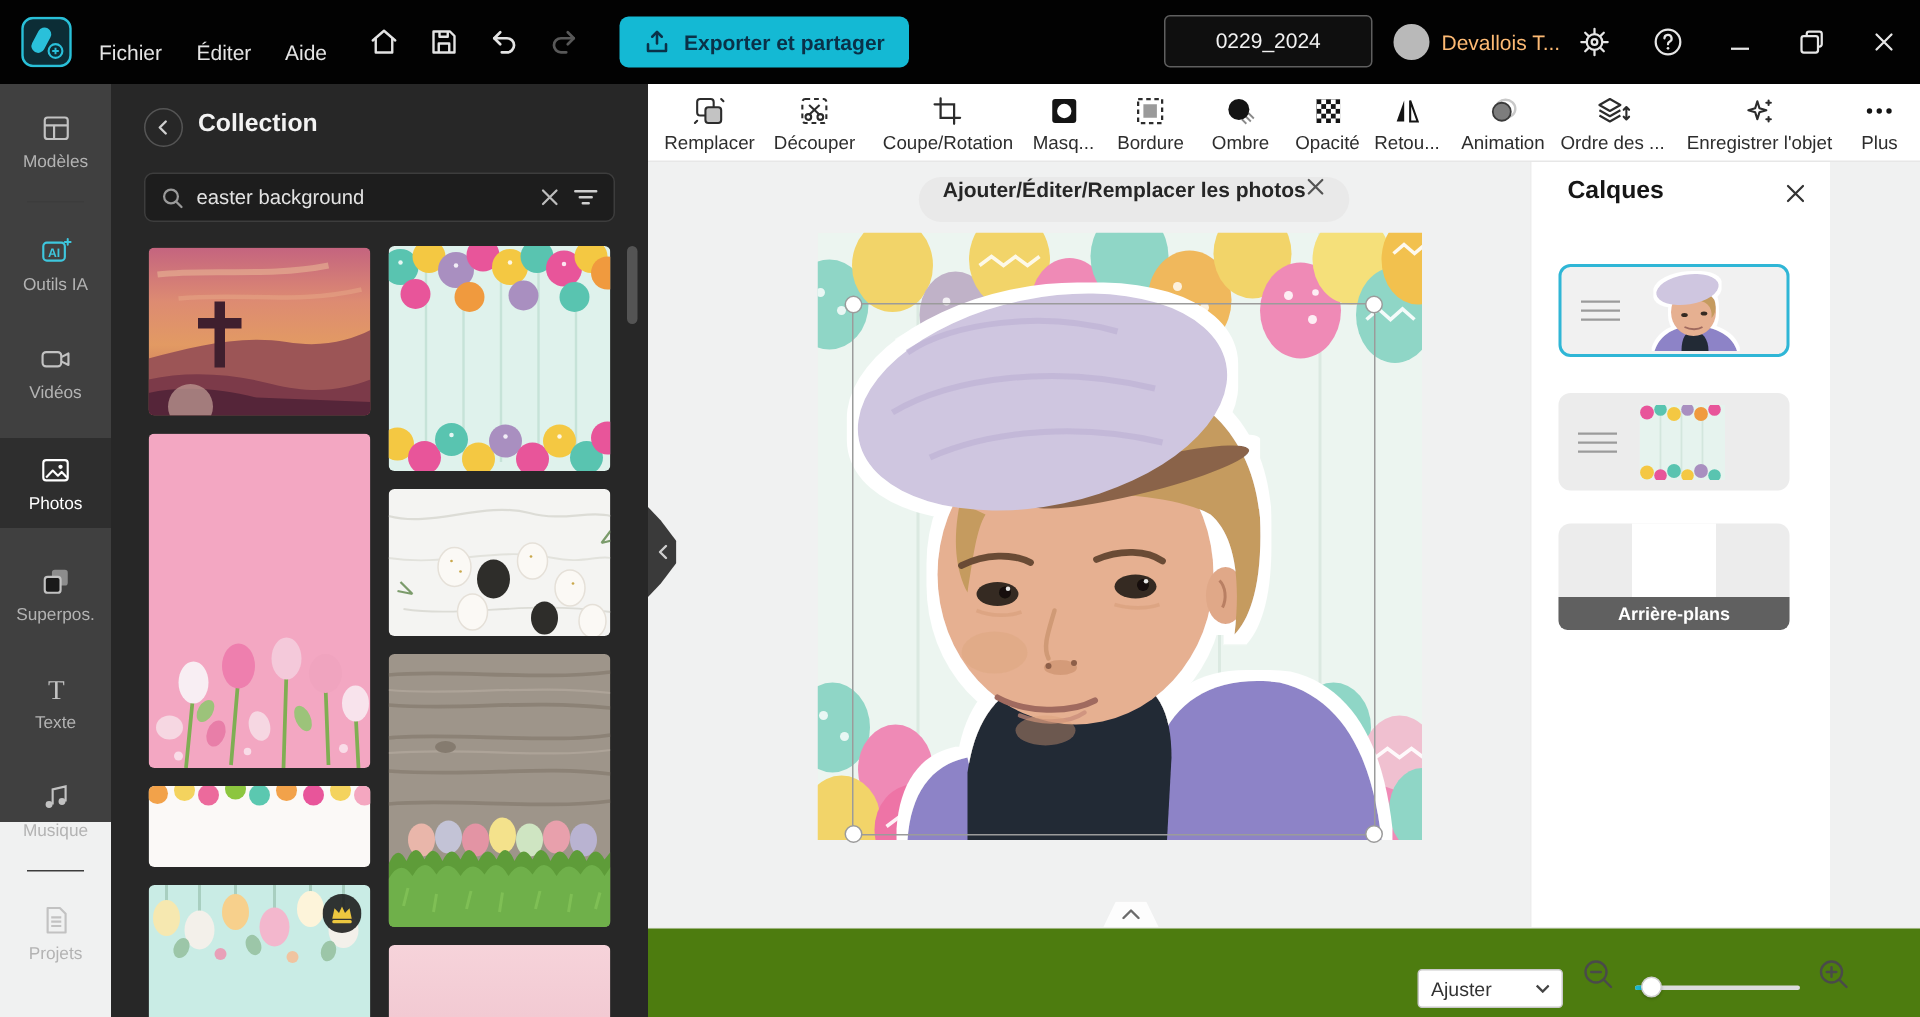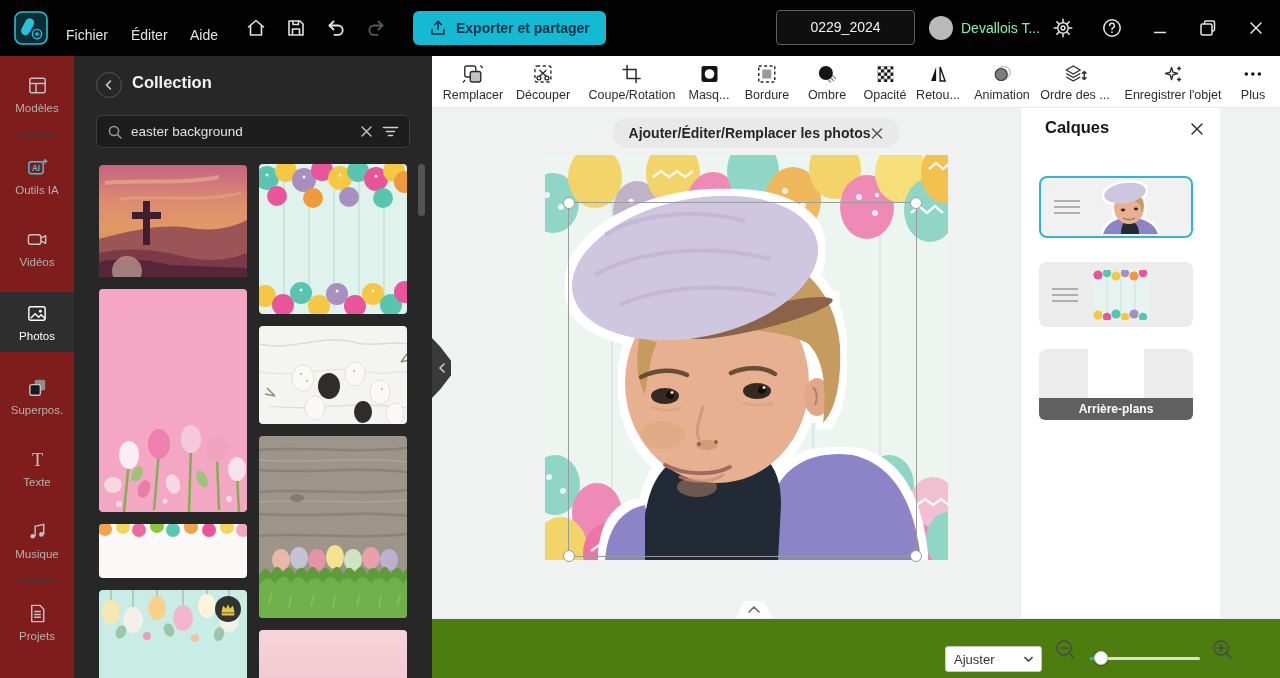--- a/index.html
+++ b/index.html
@@ -6,41 +6,41 @@
   html,body{background:#222}
   body{font-family:"Liberation Sans",sans-serif}
   .app{position:relative;width:1280px;height:678px;overflow:hidden;background:#f0f1f1}
   
   .topbar{position:absolute;left:0;top:0;width:1280px;height:56px;background:#020202}
   .menu{position:absolute;top:0;height:70px;display:flex;align-items:center;color:#e4e4e4;font-size:14px;cursor:default}
   .tico{position:absolute;top:17px}
   .export-btn{position:absolute;left:413px;top:11px;height:34px;border-radius:6px;background:#14b9d4;display:flex;align-items:center;gap:9px;padding:4px 16px;color:#0a3148;font-size:14px;font-weight:bold}
   .title-input{position:absolute;left:776px;top:10px;width:139px;height:35px;background:#0f0f0f;border:1px solid #5f5f5f;border-radius:4px;color:#f2f2f2;font-size:14px;text-align:center;line-height:33px}
   .avatar{position:absolute;left:929px;top:16px;width:24px;height:24px;border-radius:50%;background:#b9b9b9}
-  .uname{position:absolute;left:961px;top:0;height:56px;display:flex;align-items:center;color:#86efac;font-size:14px}
+  .uname{position:absolute;left:961px;top:0;height:56px;display:flex;align-items:center;color:#fdba74;font-size:14px}
   
-  .sidebar{position:absolute;left:0;top:56px;width:74px;height:622px;background:#7f1d1d}
+  .sidebar{position:absolute;left:0;top:56px;width:74px;height:492px;background:#404040}
   .side-item{position:absolute;left:0;width:74px;height:60px;display:flex;flex-direction:column;align-items:center;justify-content:center;gap:5px;color:#b3b3b3;font-size:11.5px;cursor:pointer}
   .side-item.active{background:#2e2e2e;color:#fff}
   .side-div{position:absolute;left:18px;width:38px;height:1px;background:#3c3c3c}
   
   .panel{position:absolute;left:74px;top:56px;width:358px;height:622px;background:#272727;overflow:hidden}
   .back-circ{position:absolute;left:22px;top:16px;width:26px;height:26px;border:1px solid #555;border-radius:50%;display:flex;align-items:center;justify-content:center}
   .panel-title{position:absolute;left:58px;top:17px;color:#f2f2f2;font-size:16.5px;font-weight:bold}
   .searchbar{position:absolute;left:22px;top:59px;width:314px;height:33px;background:#1d1d1d;border:1px solid #3d3d3d;border-radius:6px;display:flex;align-items:center;padding:0 10px;gap:8px}
   .search-text{color:#e2e2e2;font-size:13.5px;flex:1}
   .thumb{position:absolute;border-radius:4px;overflow:hidden;cursor:pointer}
   .thumb svg{display:block}
   .scroll-thumb{position:absolute;left:344px;top:108px;width:7px;height:52px;background:#545454;border-radius:4px}
   
   .toolbar{position:absolute;left:432px;top:56px;width:848px;height:52px;background:#fff;border-bottom:1px solid #e7e7e7}
   .tb{position:absolute;top:7px;transform:translateX(-50%);display:flex;flex-direction:column;align-items:center;gap:3px;color:#2d2d2d;font-size:12.5px;white-space:nowrap;cursor:pointer}
   
   .canvas-area{position:absolute;left:432px;top:108px;width:648px;height:510px;background:#f0f1f1}
-  .banner{position:absolute;left:324px;top:10px;transform:translateX(-50%);height:30px;border-radius:15px;background:#e9e9e9;display:flex;align-items:center;gap:0;padding:0 16px;white-space:nowrap}
+  .banner{position:absolute;left:324px;top:10px;transform:translateX(-50%);height:30px;border-radius:15px;background:#e9e9e9;display:flex;gap:0;padding:0 16px;white-space:nowrap}
   .banner-text{font-size:14px;font-weight:bold;color:#262626}
   .canvas-img{position:absolute;left:113px;top:47px;width:403px;height:405px;overflow:hidden}
   .selbox{position:absolute;left:136px;top:94px;width:349px;height:355px;border:1px solid #9b9b9b}
   .handle{position:absolute;width:12px;height:12px;border-radius:50%;background:#fff;border:1.5px solid #9b9b9b}
   .collapse-left{position:absolute;left:0;top:230px;width:19px;height:60px;background:#3a3a3a;clip-path:polygon(0 0,45% 15%,100% 38%,100% 62%,45% 85%,0 100%);display:flex;align-items:center;justify-content:center}
   .collapse-bottom{position:absolute;left:299px;top:493px;width:46px;height:17px;background:#fdfdfd;clip-path:polygon(10% 100%,28% 0,72% 0,90% 100%);display:flex;align-items:center;justify-content:center}
   
   .layers{position:absolute;left:1020px;top:108px;width:200px;height:570px;background:#fff;border-left:1px solid #ededed}
   .layers-title{position:absolute;left:24px;top:10px;font-size:16.5px;font-weight:600;color:#161616}
   .layer-card{position:absolute;left:18px;width:154px;border-radius:8px;background:#ececec;display:flex;align-items:center;cursor:pointer}

